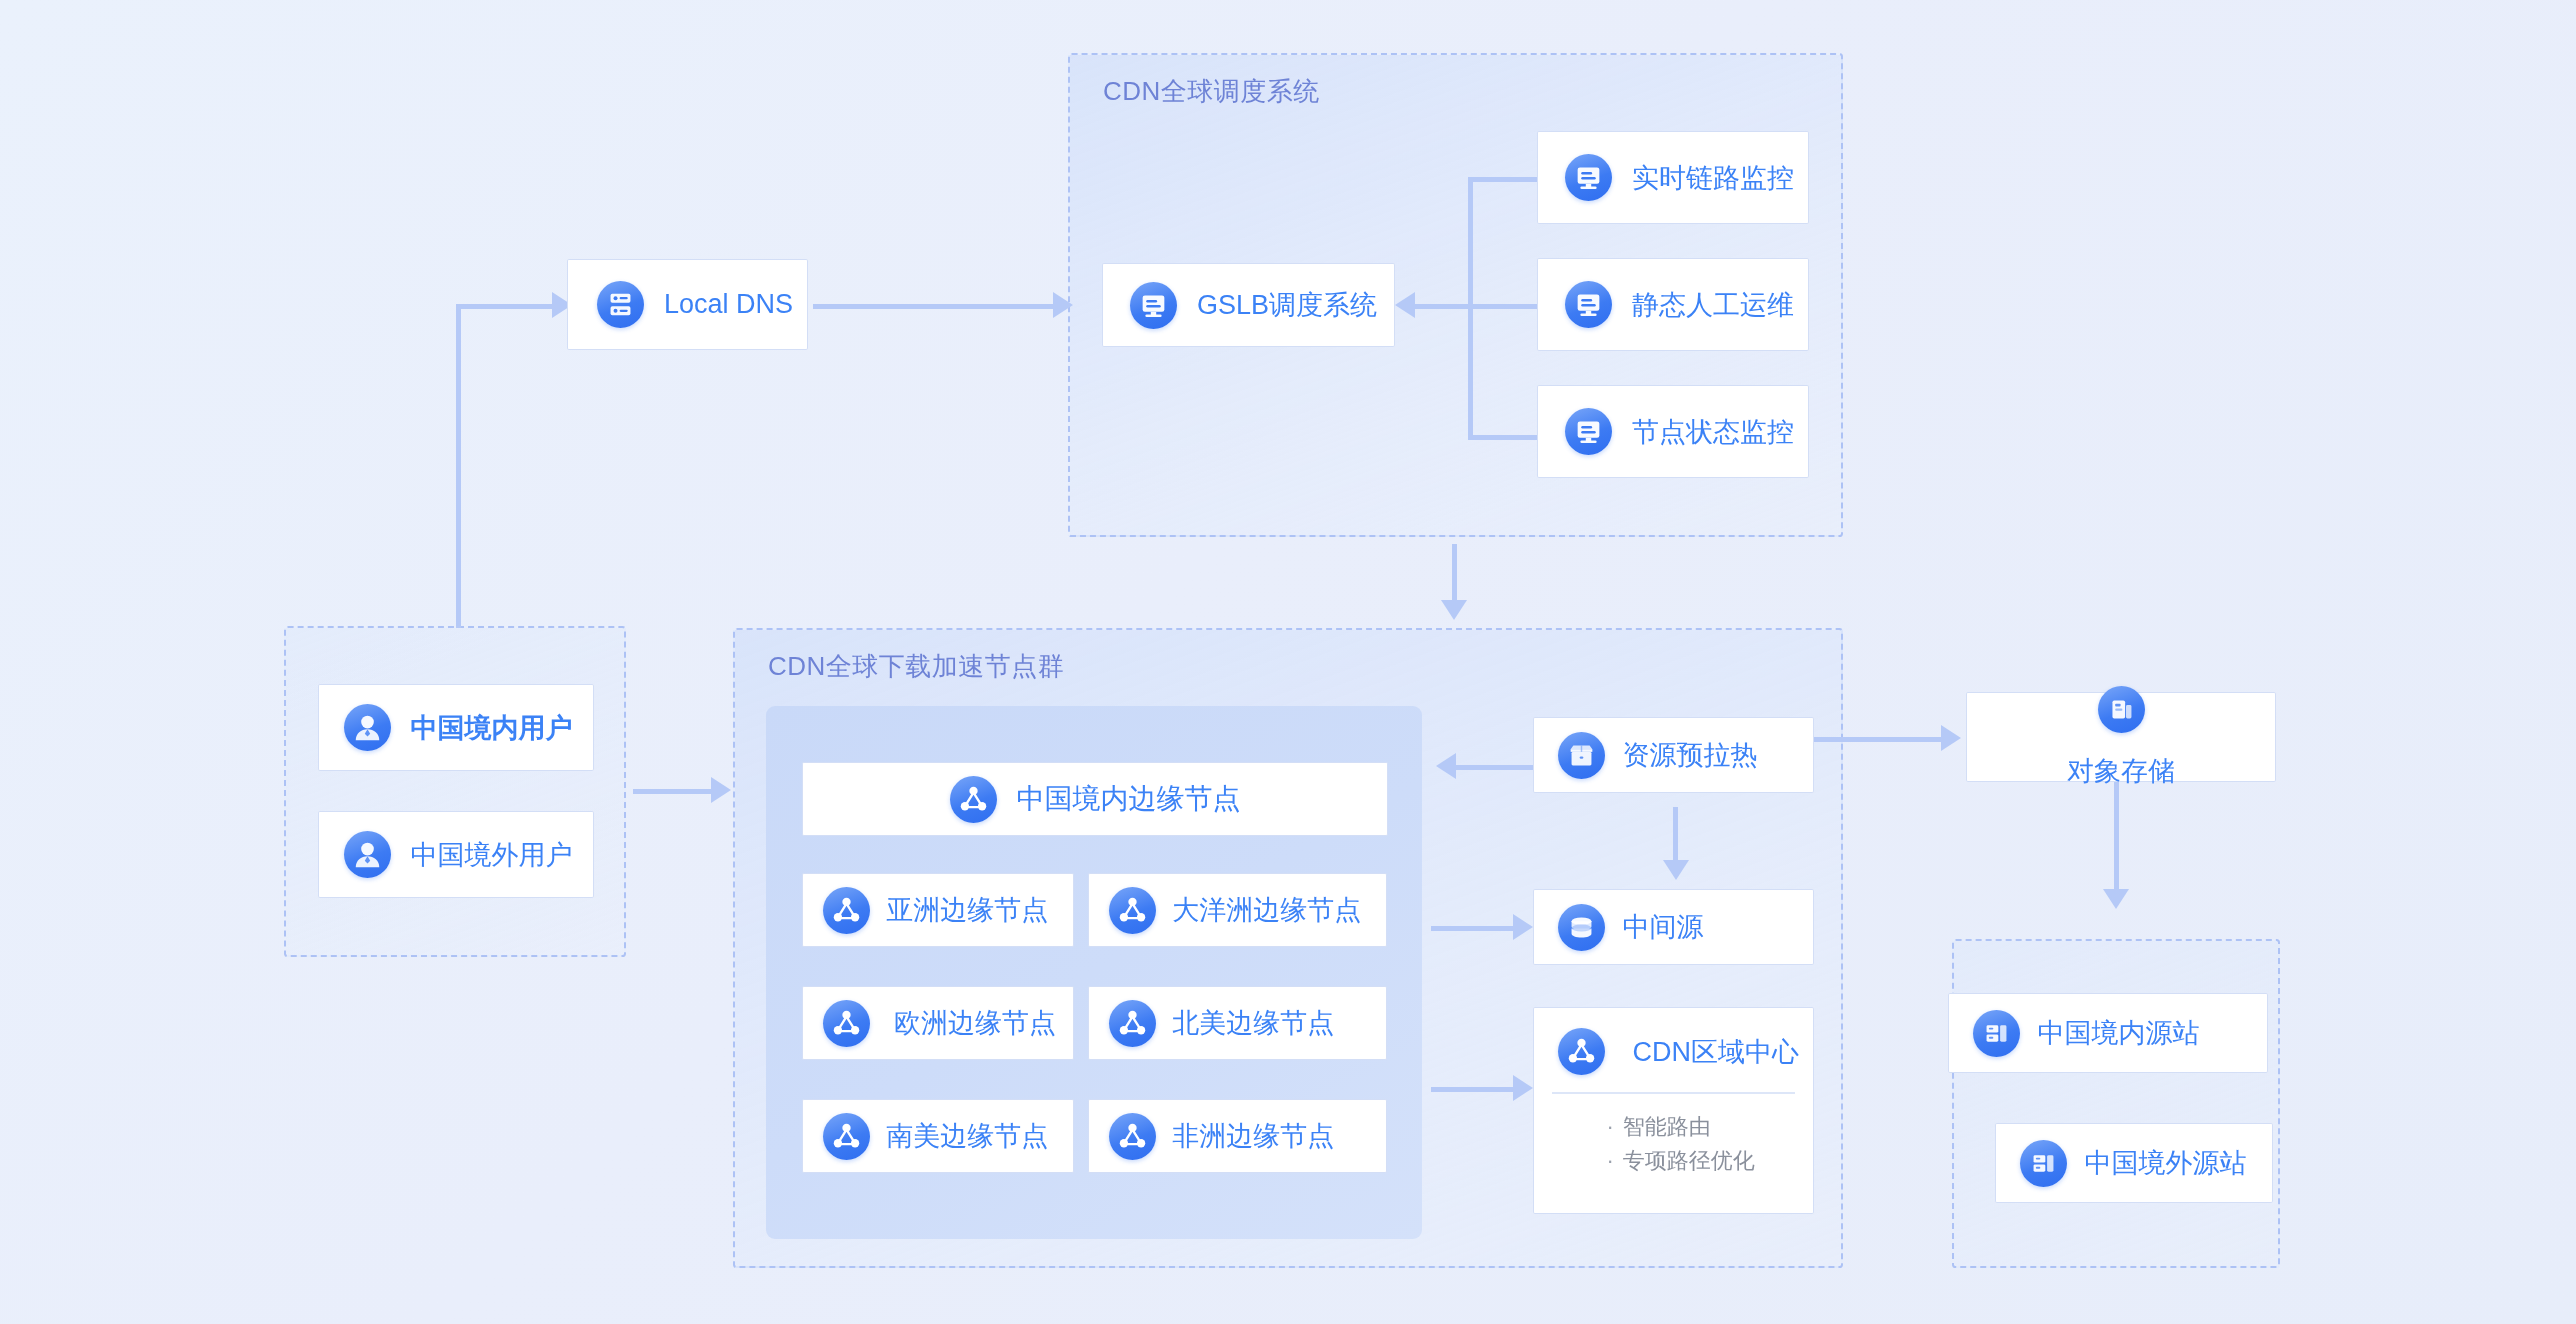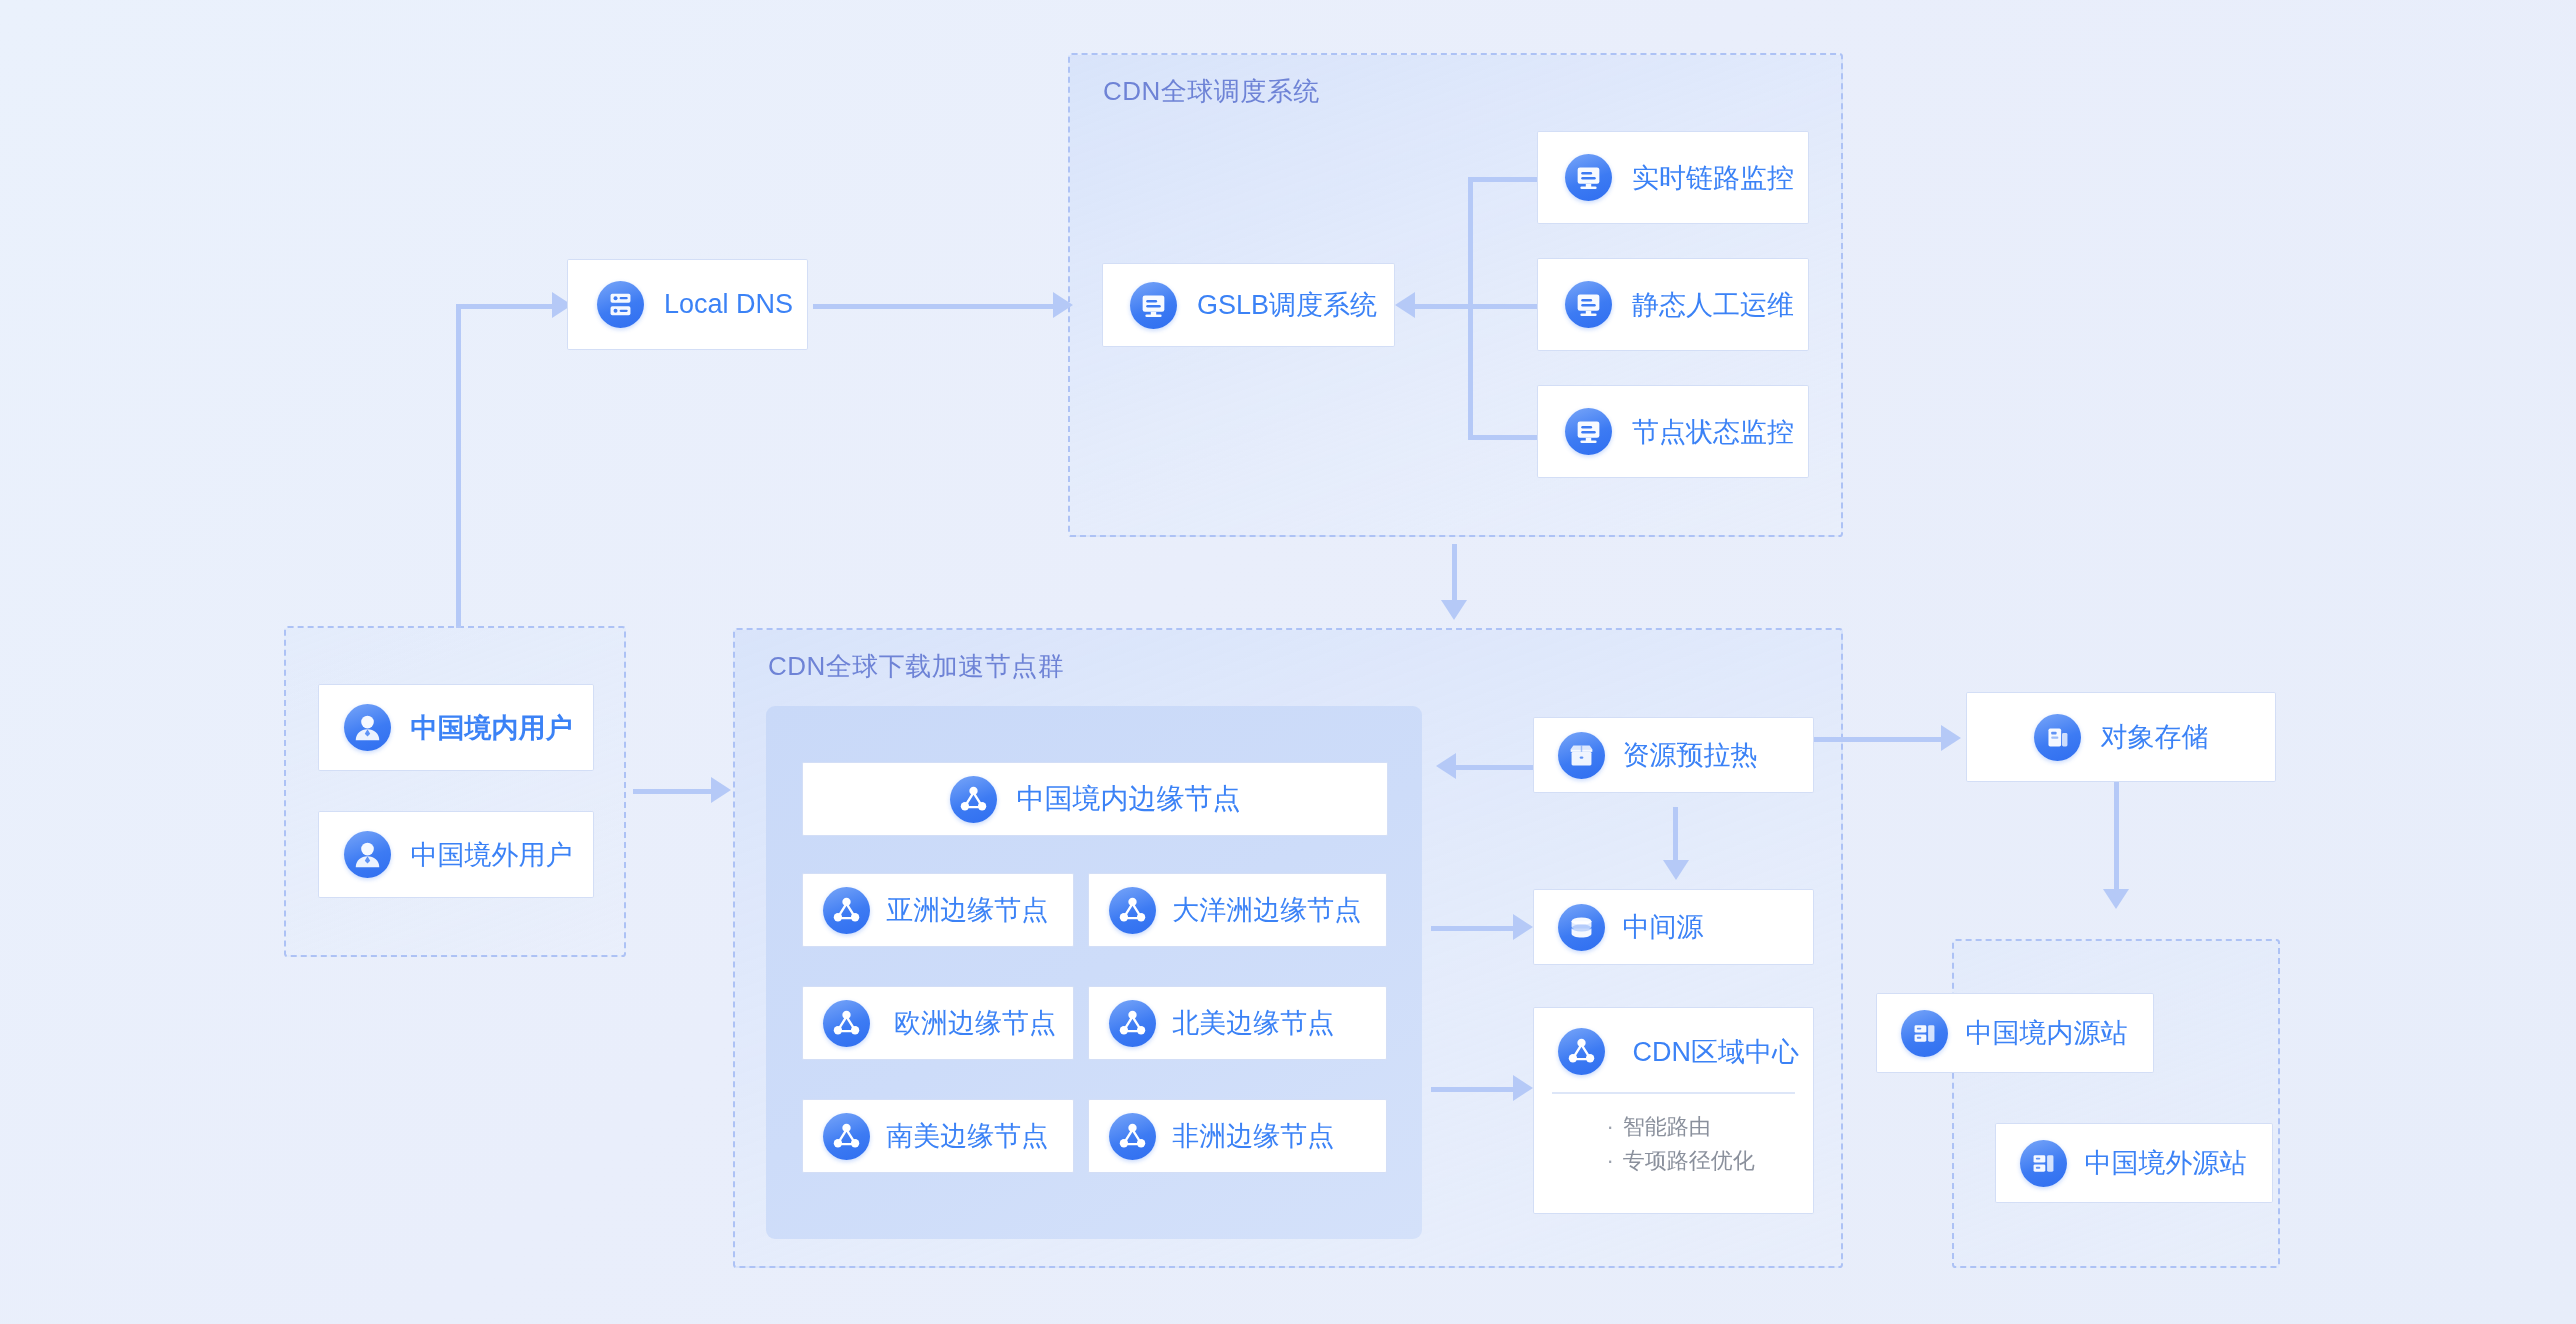--- a/index.html
+++ b/index.html
@@ -425,34 +425,34 @@
       <div>
         <span class="dot">·</span><span>智能路由</span>
       </div>
       <div>
         <span class="dot">·</span><span>专项路径优化</span>
       </div>
     </div>
   </div>
 
   <div class="card center" style="left:1966px; top:692px; width:310px; height:90px;">
-    <div class="card-inner" style="gap:20px;">
+    <div class="card-inner" style="gap:20px;flex-direction:column;">
       <span class="icon">
         <svg width="47" height="47" viewBox="0 0 52 52">
           <rect x="16" y="16" width="14" height="20" rx="2" fill="#ffffff" opacity="0.95"></rect>
           <rect x="31" y="21" width="6" height="15" rx="1.6" fill="#ffffff" opacity="0.75"></rect>
           <rect x="19" y="19.5" width="6" height="3.2" rx="1" fill="#5f93f5"></rect>
           <rect x="19" y="25" width="8" height="2.4" rx="1.2" fill="#5f93f5" opacity="0.6"></rect>
         </svg>
       </span>
       <span class="card-label">对象存储</span>
     </div>
   </div>
 
-  <div class="card" style="left:1876px; top:993px; width:278px; height:80px; padding-left:23.6px;">
+  <div class="card" style="left:1948px; top:993px; width:320px; height:80px; padding-left:23.6px;">
     <div class="card-inner" style="gap:18px;">
       <span class="icon">
         <svg width="47" height="47" viewBox="0 0 52 52">
           <rect x="15" y="17" width="13" height="8" rx="1.6" fill="#ffffff" opacity="0.95"></rect>
           <rect x="15" y="27" width="13" height="8" rx="1.6" fill="#ffffff" opacity="0.95"></rect>
           <rect x="30" y="17" width="7" height="18" rx="1.6" fill="#ffffff" opacity="0.78"></rect>
           <rect x="17.5" y="19.5" width="5" height="2.2" rx="1.1" fill="#5f93f5"></rect>
           <rect x="17.5" y="29.5" width="5" height="2.2" rx="1.1" fill="#5f93f5"></rect>
         </svg>
       </span>

